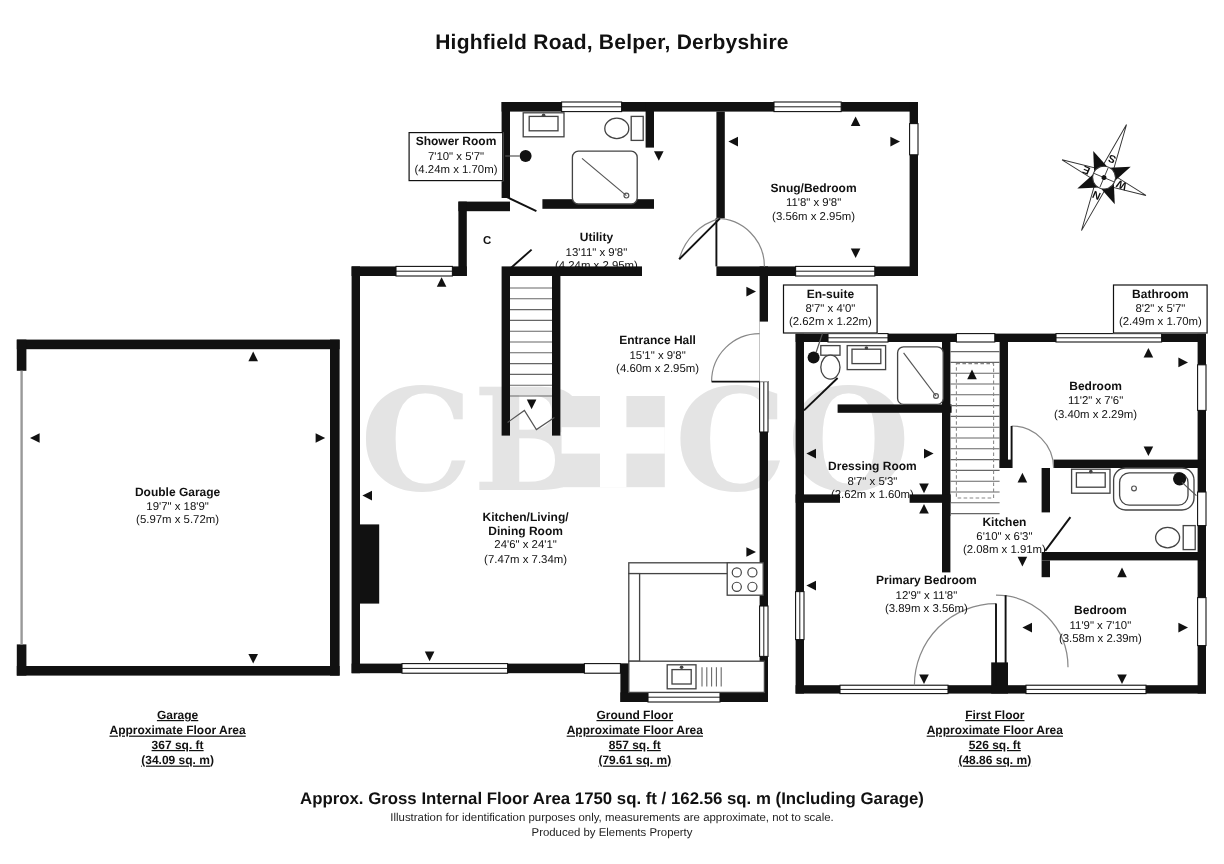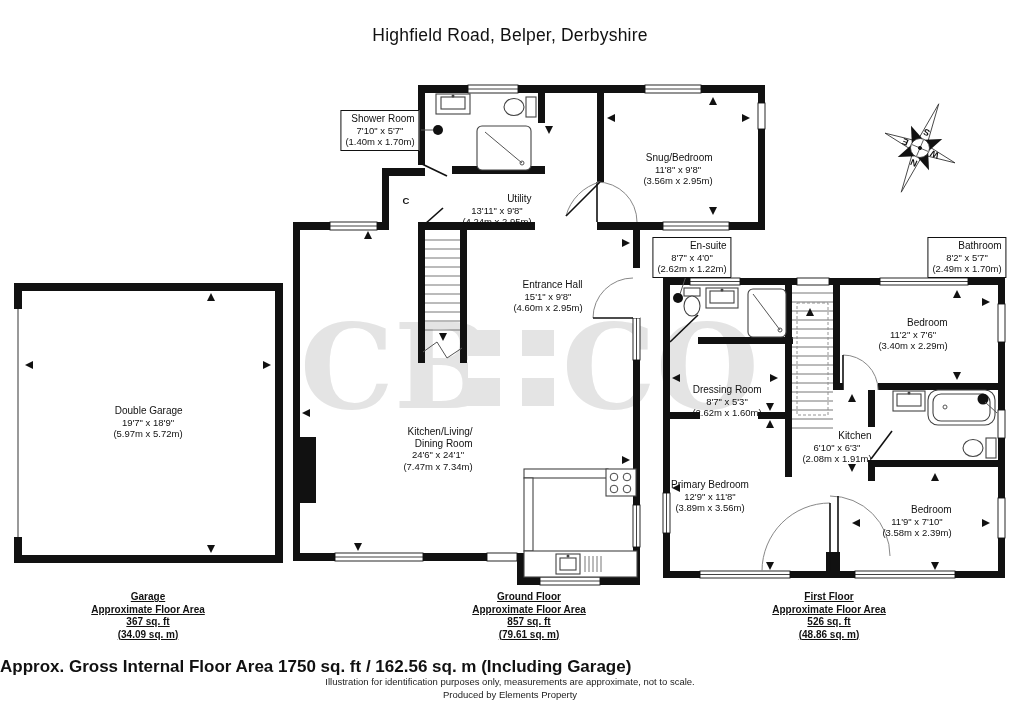--- a/index.html
+++ b/index.html
@@ -10,31 +10,31 @@
   svg{position:absolute;left:0;top:0;}
   .wall{fill:#111;}
   .win{fill:#fff;stroke:#111;stroke-width:0.9;}
   .fix{fill:#fff;stroke:#444;stroke-width:1.1;}
   .arc{stroke:#888;stroke-width:1;fill:none;}
   .leaf{stroke:#111;stroke-width:1.6;}
   .arrow{fill:#111;stroke:none;}
   .tread{stroke:#666;stroke-width:0.9;}
   .wm{fill:#e4e4e4;font-family:"DejaVu Serif", serif;font-size:118px;font-weight:bold;}
   .title{position:absolute;top:25px;left:0;width:100%;text-align:center;
-         font-size:17.5px;font-weight:normal;letter-spacing:0.2px;}
+         font-size:17.5px;font-weight:bold;letter-spacing:0.2px;}
   .room-label{position:absolute;transform:translateX(-50%);text-align:center;
               line-height:11.5px;white-space:nowrap;}
-  .room-name{font-weight:normal;font-size:10px;text-align:right;}
+  .room-name{font-weight:bold;font-size:10px;}
   .room-dim{font-size:9.5px;}
   .boxed{border:1px solid #111;background:#fff;padding:2px 4px;z-index:3;}
   .closet-label{position:absolute;font-weight:bold;font-size:9.5px;transform:translateX(-50%);}
   .floor-area{position:absolute;transform:translateX(-50%);text-align:center;
               font-weight:bold;font-size:10px;line-height:12.5px;white-space:nowrap;text-decoration:underline;}
-  .gross{position:absolute;top:657px;left:0;width:100%;text-align:left;
-         font-size:17px;font-weight:bold;}
+  .gross{position:absolute;top:657px;left:0;width:100%;text-align:center;
+         font-size:14px;font-weight:bold;}
   .note{position:absolute;left:0;width:100%;text-align:center;font-size:9.5px;color:#222;}
 </style>
 </head>
 <body>
 
 <div class="title">Highfield Road, Belper, Derbyshire</div>
 
 <svg width="1020" height="720" viewBox="0 0 1020 720">
 
   <g>
@@ -299,21 +299,21 @@
     <text x="0" y="-13" text-anchor="middle" font-size="9" font-weight="bold" fill="#111">N</text>
     <text x="16" y="3" text-anchor="middle" font-size="9" font-weight="bold" fill="#111">E</text>
     <text x="0" y="20" text-anchor="middle" font-size="9" font-weight="bold" fill="#111">S</text>
     <text x="-16" y="3" text-anchor="middle" font-size="9" font-weight="bold" fill="#111">W</text>
   </g>
 </svg>
 
 <div class="room-label boxed" style="left:380px;top:110px">
   <div class="room-name">Shower Room</div>
   <div class="room-dim">7'10" x 5'7"</div>
-  <div class="room-dim">(1.40m x 1.70m)</div>
+  <div class="room-dim">(4.24m x 1.70m)</div>
 </div>
 
 <div class="room-label" style="left:497px;top:193px">
   <div class="room-name">Utility</div>
   <div class="room-dim">13'11" x 9'8"</div>
   <div class="room-dim">(4.24m x 2.95m)</div>
 </div>
 
 <div class="closet-label" style="left:406px;top:195px">C</div>
 
@@ -365,21 +365,21 @@
   <div class="room-dim">8'7" x 5'3"</div>
   <div class="room-dim">(2.62m x 1.60m)</div>
 </div>
 
 <div class="room-label" style="left:837px;top:430px">
   <div class="room-name">Kitchen</div>
   <div class="room-dim">6'10" x 6'3"</div>
   <div class="room-dim">(2.08m x 1.91m)</div>
 </div>
 
-<div class="room-label" style="left:710px;top:479px">
+<div class="room-label" style="left:772px;top:479px">
   <div class="room-name">Primary Bedroom</div>
   <div class="room-dim">12'9" x 11'8"</div>
   <div class="room-dim">(3.89m x 3.56m)</div>
 </div>
 
 <div class="room-label" style="left:917px;top:504px">
   <div class="room-name">Bedroom</div>
   <div class="room-dim">11'9" x 7'10"</div>
   <div class="room-dim">(3.58m x 2.39m)</div>
 </div>

